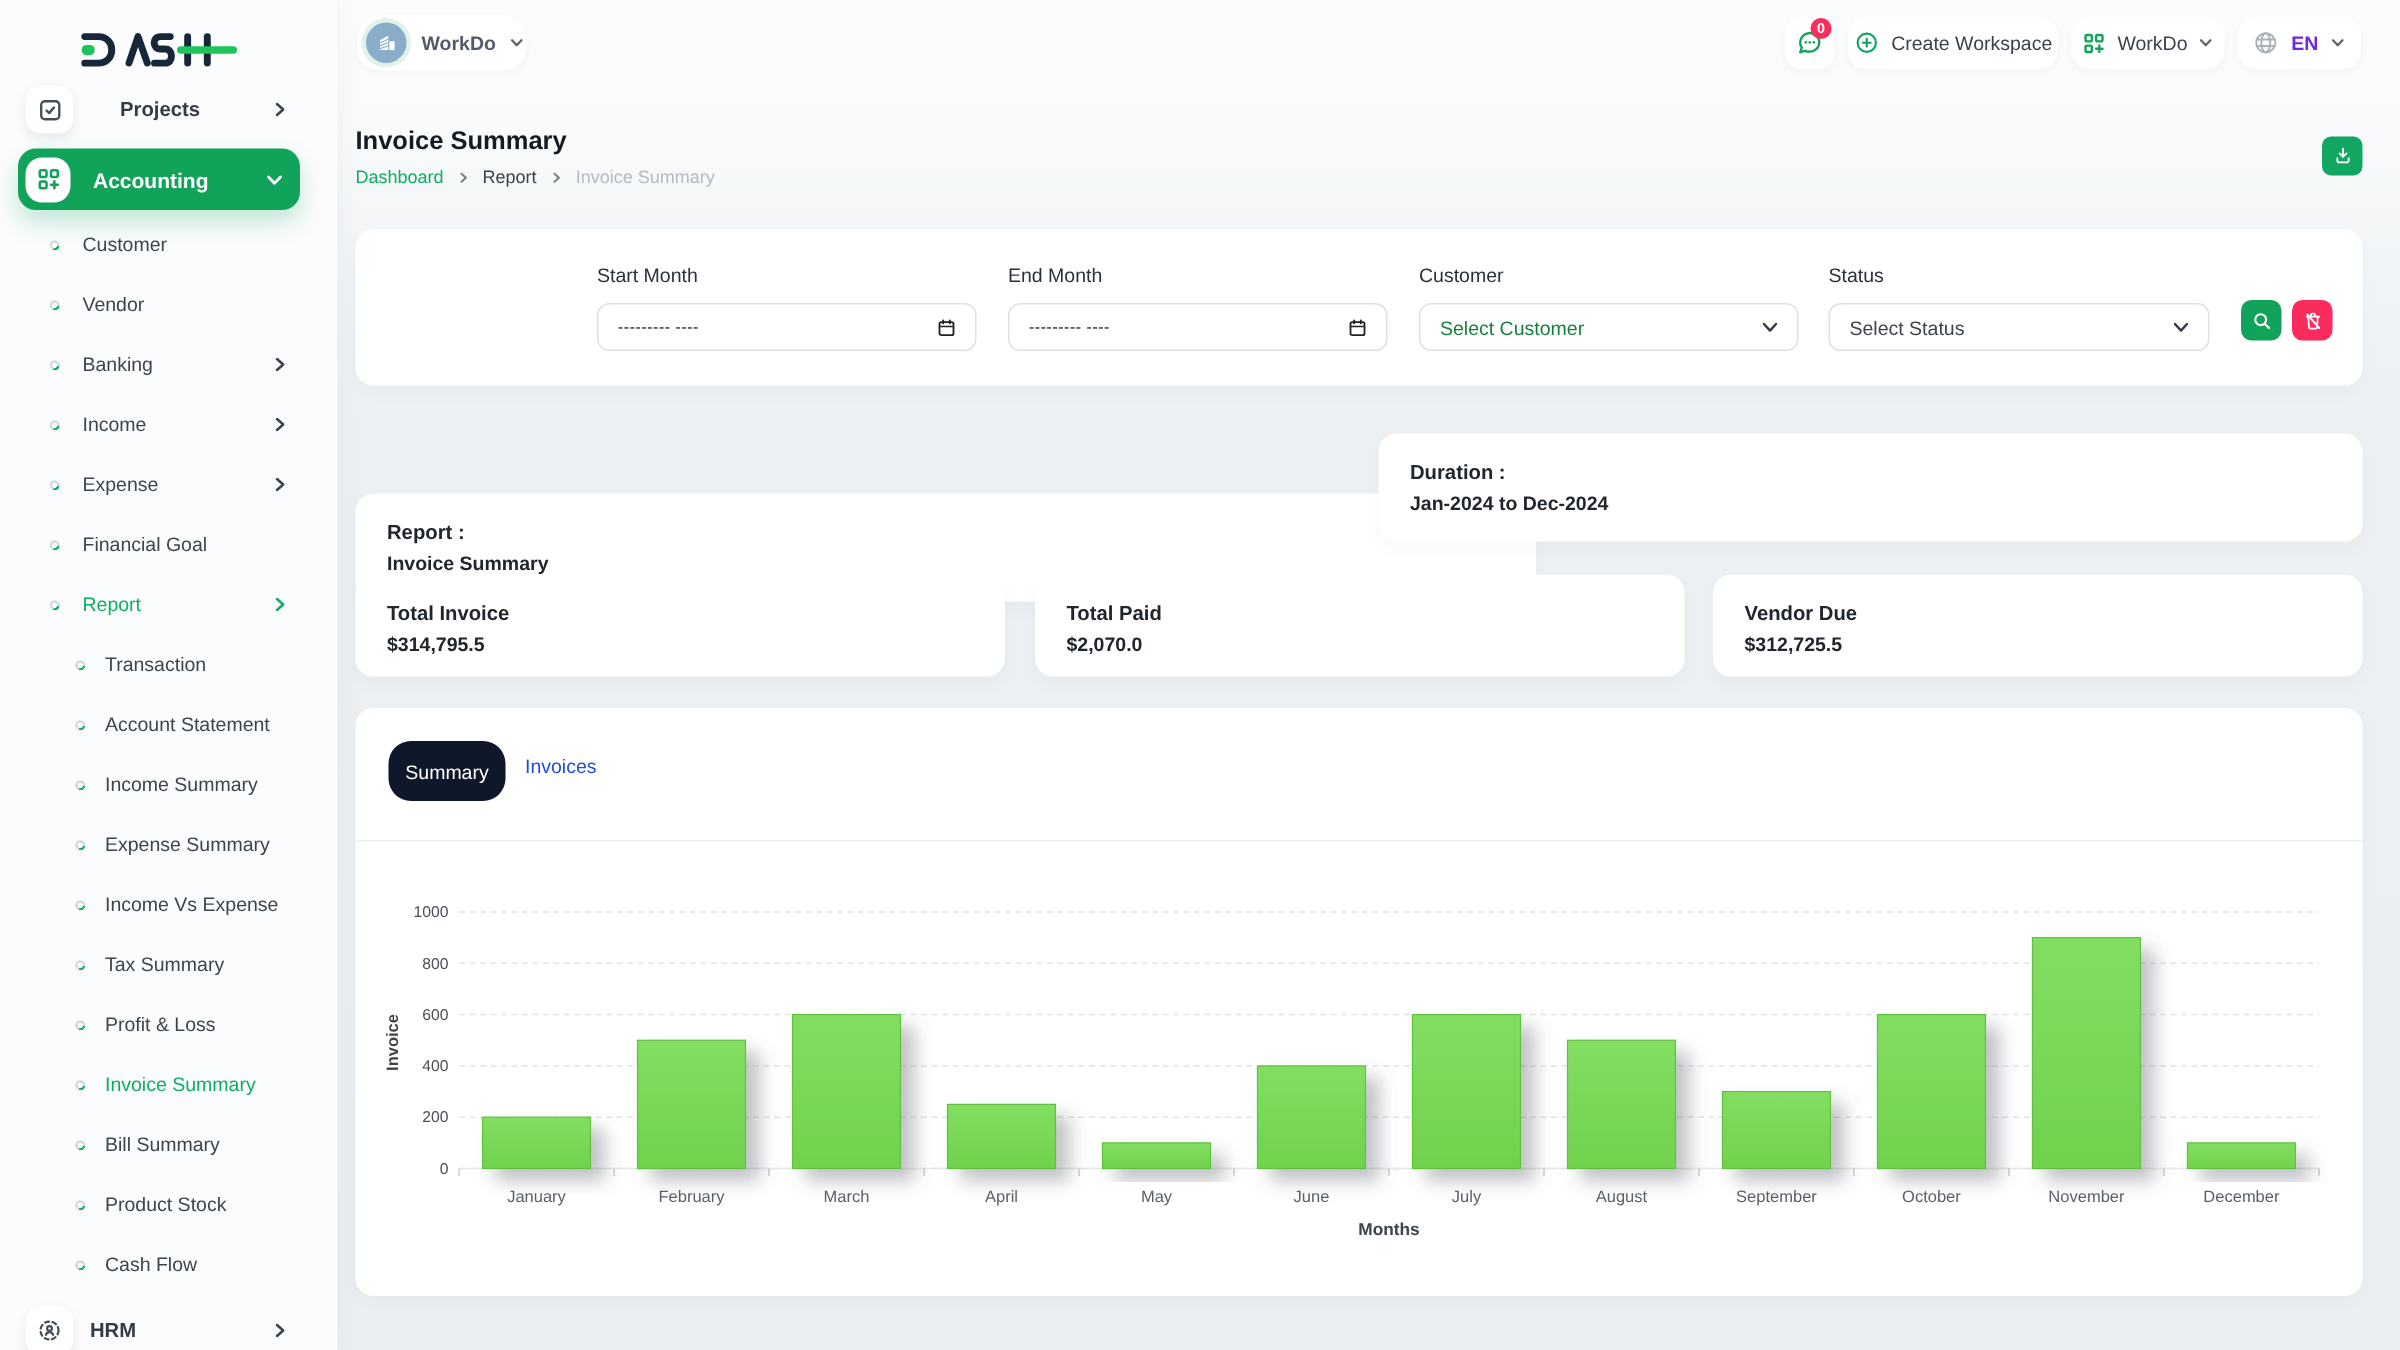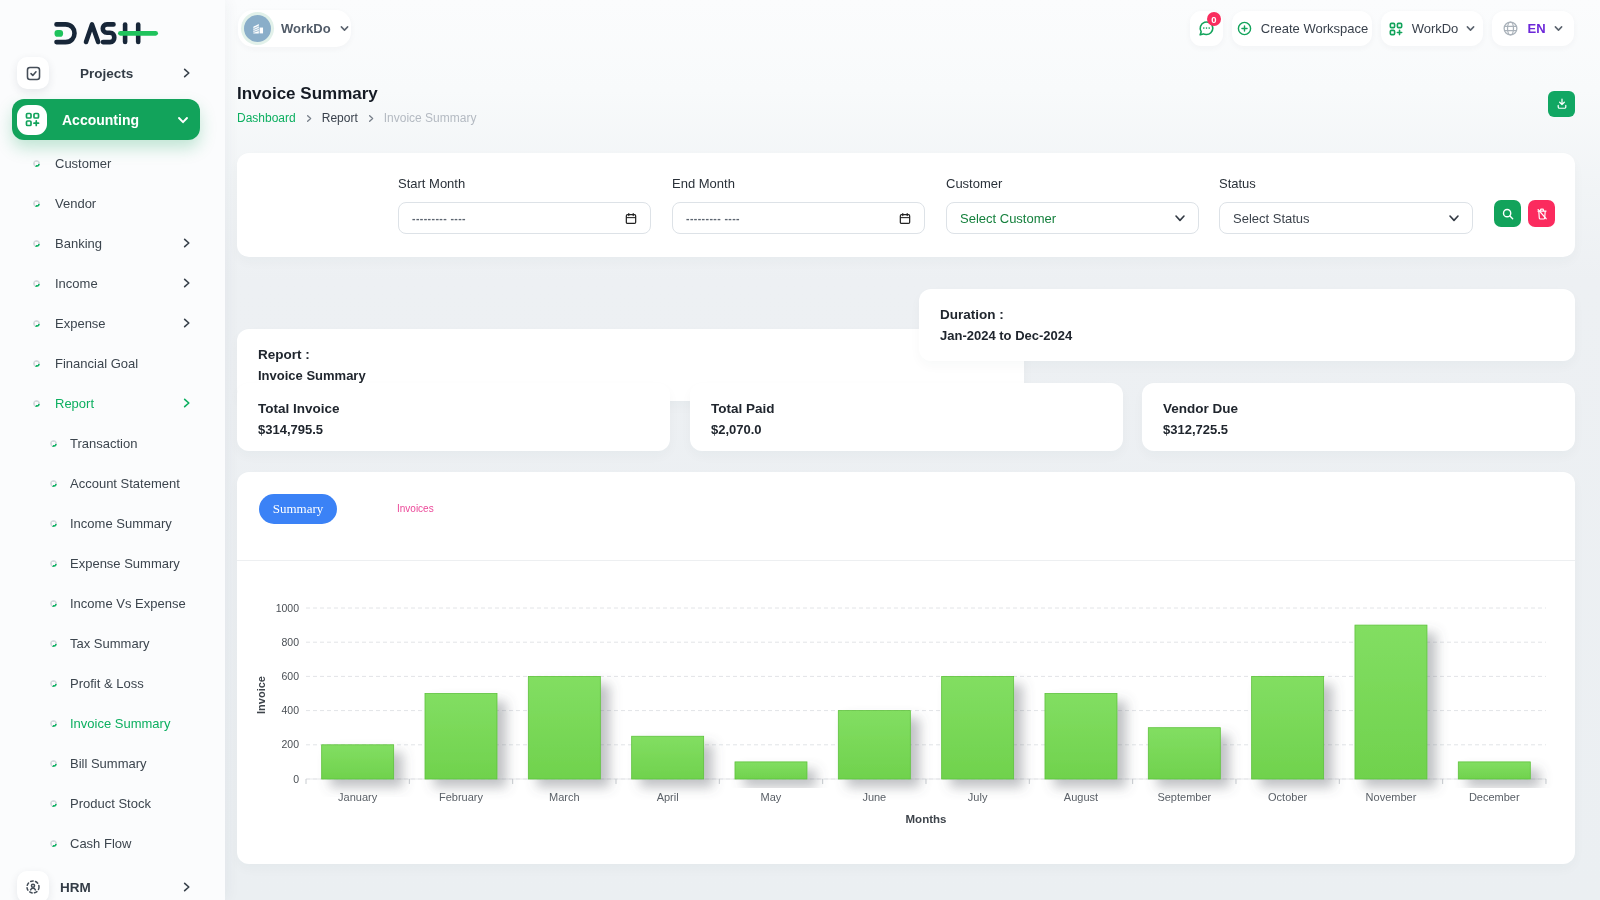--- a/index.html
+++ b/index.html
@@ -322,22 +322,22 @@
 <div class="card" style="left:690px; top:383px; width:433px; height:68px;">
   <div class="ct" style="position:absolute; left:21px; top:18px;">Total Paid</div>
   <div class="cv" style="position:absolute; left:21px; top:39px;">$2,070.0</div>
 </div>
 <div class="card" style="left:1142px; top:383px; width:433px; height:68px;">
   <div class="ct" style="position:absolute; left:21px; top:18px;">Vendor Due</div>
   <div class="cv" style="position:absolute; left:21px; top:39px;">$312,725.5</div>
 </div>
 
 <div class="card" style="left:237px; top:472px; width:1338px; height:392px;">
-  <div class="abs" style="left:22px; top:22px; width:78px; height:30px; background:#3b82f6; border-radius:15px; color:#fff; font-size:13px; display:flex; align-items:center; justify-content:center;font-family:Liberation Serif, serif;">Summary</div>
-  <div class="abs" style="left:113px; top:31px; color:#ec4899; font-size:10px;margin-left:47px;">Invoices</div>
+  <div class="abs" style="left:22px; top:22px; width:78px; height:40px; background:#0f172a; border-radius:15px; color:#fff; font-size:13px; display:flex; align-items:center; justify-content:center;">Summary</div>
+  <div class="abs" style="left:113px; top:31px; color:#1d4ed8; font-size:13px;">Invoices</div>
   <div class="abs" style="left:0; top:88px; width:1338px; height:1px; background:#edeff1;"></div>
   <div id="chart">
       <svg class="abs" style="left:10px; top:103px;" width="1318" height="280" viewBox="0 0 1318 280">
         <defs>
           <linearGradient id="bg1" x1="0" y1="0" x2="0" y2="1">
             <stop offset="0" stop-color="#82de62"></stop>
             <stop offset="1" stop-color="#70d24d"></stop>
           </linearGradient>
           <filter id="sh" x="-30%" y="-30%" width="180%" height="180%">
             <feDropShadow dx="9" dy="8" stdDeviation="6" flood-color="#596066" flood-opacity="0.38"></feDropShadow>

